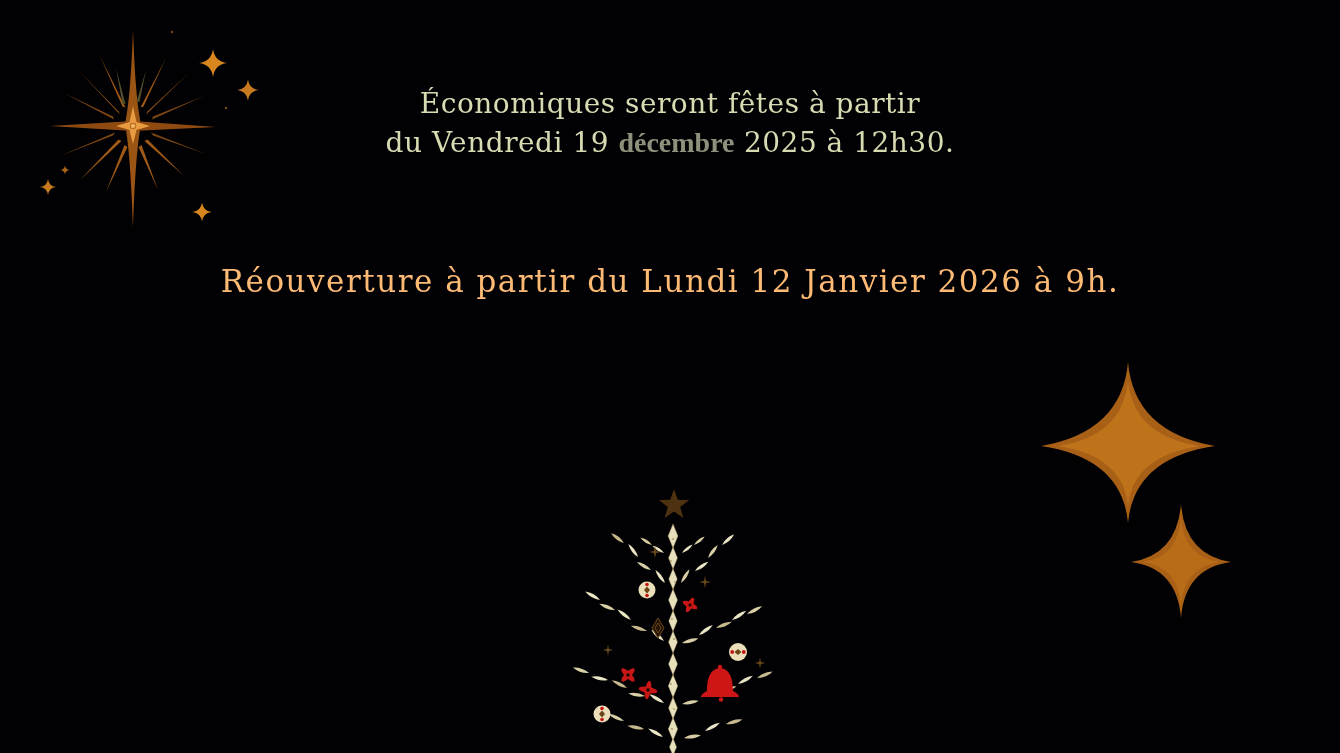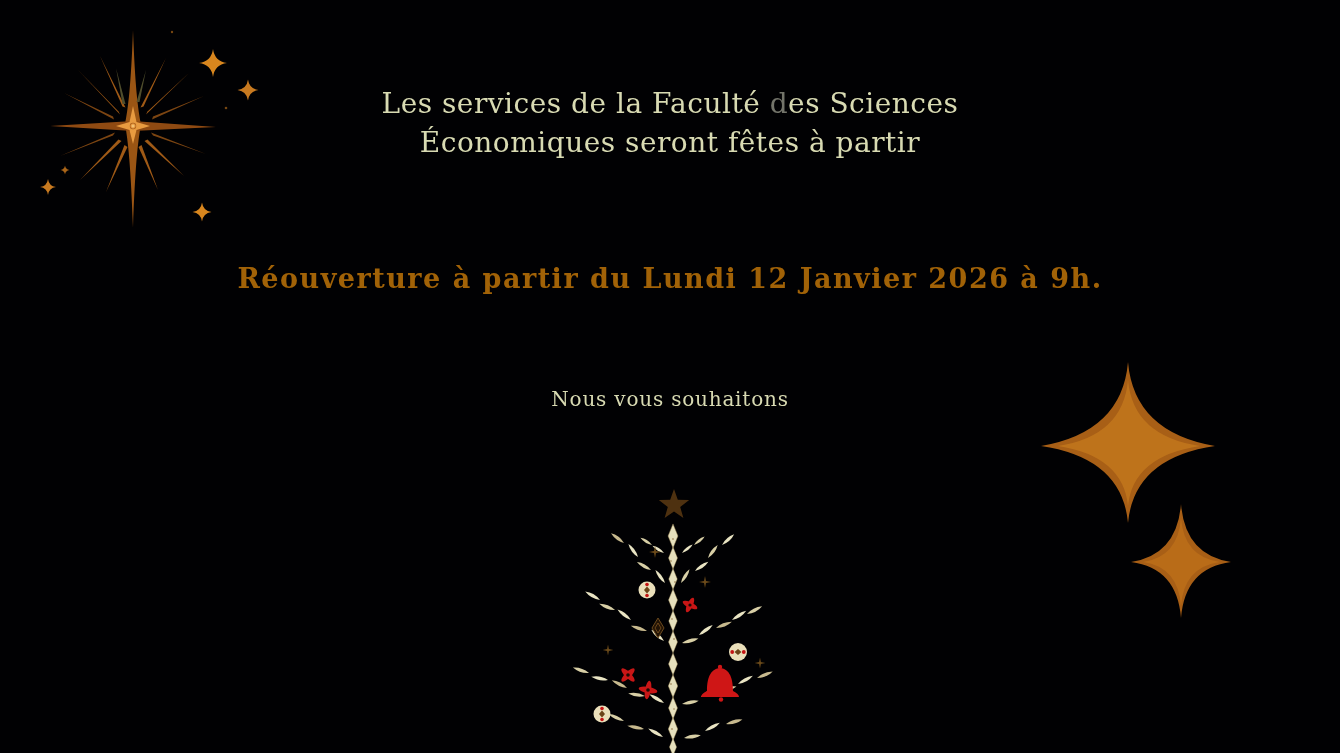--- a/index.html
+++ b/index.html
@@ -20,24 +20,23 @@
   }
   #announcement .dim-d { color: #73746a; }
   #announcement .dim-month {
     color: #8f907c;
     font-family: "Liberation Serif", serif;
     font-weight: bold;
     letter-spacing: 0;
   }
   #reopening {
     top: 263px;
-    color: #a16207;
-    font-size: 27px;
+    color: #fdba74;
+    font-size: 31px;
     letter-spacing: 1.5px;
-    font-weight: bold;
   }
   #wishes {
     top: 385px;
     color: #d8dab2;
     font-size: 20px;
     line-height: 29px;
     letter-spacing: 0.8px;
   }
   .deco { position: absolute; }
   #starburst   { left: 20px;   top: 10px; }
@@ -84,28 +83,27 @@
     <use href="#sp4" transform="translate(193,53) scale(1.4)" fill="#d8861e"></use>
     <use href="#sp4" transform="translate(228,80) scale(1.05)" fill="#c87a20"></use>
     <use href="#sp4" transform="translate(28,177) scale(0.8)" fill="#c87a20"></use>
     <use href="#sp4" transform="translate(45,160) scale(0.45)" fill="#a86418"></use>
     <use href="#sp4" transform="translate(182,202) scale(0.95)" fill="#d8861e"></use>
     <circle cx="152" cy="22" r="1.2" fill="#a86418" opacity="0.7"></circle>
     <circle cx="206" cy="98" r="1.3" fill="#a86418" opacity="0.7"></circle>
   </svg>
 
   <div id="announcement" class="txt">
-    <div><span>Les services de la Faculté </span><span class="dim-d">d</span><span>es Sciences</span></div>
     <div>Économiques seront fêtes à partir</div>
+    <div><span>du Vendredi 19 </span><span class="dim-month">décembre</span><span> 2025 à 12h30.</span></div>
   </div>
 
   <div id="reopening" class="txt">Réouverture à partir du Lundi 12 Janvier 2026 à 9h.</div>
 
   <div id="wishes" class="txt">
-    <div>Nous vous souhaitons</div>
   </div>
 
   <svg id="sparkles-br" class="deco" width="310" height="280" viewBox="0 0 310 280">
     <path d="M98,2 Q104,72 185,86 Q104,98 98,163 Q92,98 11,86 Q92,72 98,2 Z" fill="#a85f16"></path>
     <path d="M98,20 Q103,76 170,86 Q103,96 98,146 Q93,96 28,86 Q93,76 98,20 Z" fill="#c57a1e" opacity="0.75"></path>
     <path d="M151,144 Q155,195 201,202 Q155,208 151,258 Q147,208 101,202 Q147,195 151,144 Z" fill="#a85f16"></path>
     <path d="M151,158 Q154,197 190,202 Q154,207 151,246 Q148,207 113,202 Q148,197 151,158 Z" fill="#bf7019" opacity="0.75"></path>
   </svg>
 
   <svg id="tree" class="deco" width="280" height="274" viewBox="0 0 280 274">

